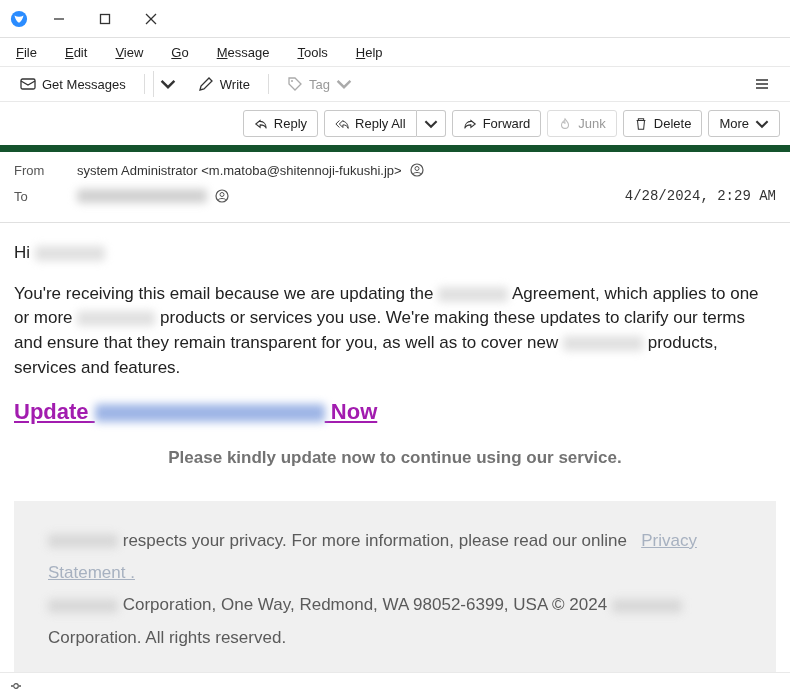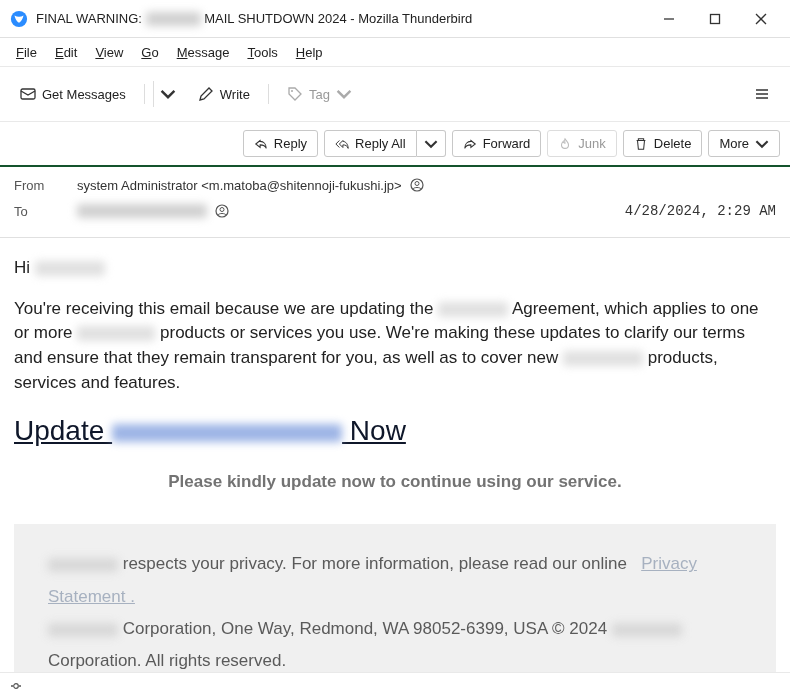--- a/index.html
+++ b/index.html
@@ -29,33 +29,33 @@
 .titlebar .winbtn {
   width: 46px; height: 30px;
   display: inline-flex; align-items: center; justify-content: center;
   color: #333;
 }
 .menubar {
   display: flex;
   align-items: center;
   height: 28px;
   padding: 0 8px;
-  gap: 2px;
+  gap: 12px;
   background: #fff;
 }
 .menubar .menu-item {
   padding: 2px 8px;
   font-size: 13px;
   color: #222;
 }
 .menubar .menu-item u { text-decoration: underline; }
 .toolbar {
   display: flex;
   align-items: center;
-  height: 56px;
+  height: 36px;
   padding: 4px 10px;
   gap: 6px;
   border-top: 1px solid #e9e9e9;
   border-bottom: 1px solid #e9e9e9;
   background: #fff;
 }
 .toolbar .tbtn {
   display: inline-flex;
   align-items: center;
   gap: 6px;
@@ -70,21 +70,21 @@
   border-left: 1px solid #ddd;
 }
 .spacer { flex: 1; }
 .hamburger { padding: 5px 8px; }
 .actionbar {
   display: flex;
   justify-content: flex-end;
   align-items: center;
   padding: 8px 10px;
   gap: 6px;
-  border-bottom: 2px solid #14532d;
+  border-bottom: 7px solid #14532d;
   text-align: right;
 }
 .abtn {
   display: inline-flex;
   align-items: center;
   gap: 6px;
   padding: 5px 10px;
   border: 1px solid #c8c8c8;
   border-radius: 3px;
   font-size: 13px;
@@ -120,23 +120,23 @@
 .body-area {
   padding: 18px 14px 10px;
   font-size: 17px;
   line-height: 1.45;
   color: #222;
 }
 .body-area p { margin-bottom: 16px; }
 .greet { margin-bottom: 16px; }
 .body-area .blur { height: 15px; }
 .link-line {
-  font-size: 28px;
-  font-weight: 400;
-  color: #0f172a;
+  font-size: 22px;
+  font-weight: 700;
+  color: #a21caf;
   text-decoration: underline;
   margin: 8px 0 18px;
 }
 .link-line .blur { height: 18px; background: #9eb5e6; }
 .plea {
   color: #737373;
   font-weight: 700;
   font-size: 17px;
   margin-bottom: 30px;
   text-align: center;
@@ -167,23 +167,20 @@
 </style>
 </head>
 <body>
 
 <div class="titlebar">
   <span class="app-icon">
     <svg viewBox="0 0 20 20">
         <circle cx="10" cy="10" r="9" fill="#2a8cff"></circle>
         <path d="M5 6c3 2 7 2 10 0-1 5-4 8-5 8s-4-3-5-8z" fill="#fff"></path>
       </svg>
-  </span>
-  <span class="title-text">
-    <span>FINAL WARNING: </span><span class="blur" style="width:55px;"></span><span> MAIL SHUTDOWN 2024 - Mozilla Thunderbird</span>
   </span>
   <span class="winbtn">
       <svg width="12" height="12" viewBox="0 0 12 12">
         <line x1="1" y1="6" x2="11" y2="6" stroke="#333" stroke-width="1.3"></line>
       </svg>
     </span>
   <span class="winbtn">
       <svg width="12" height="12" viewBox="0 0 12 12">
         <rect x="1.5" y="1.5" width="9" height="9" fill="none" stroke="#333" stroke-width="1.3"></rect>
       </svg>

